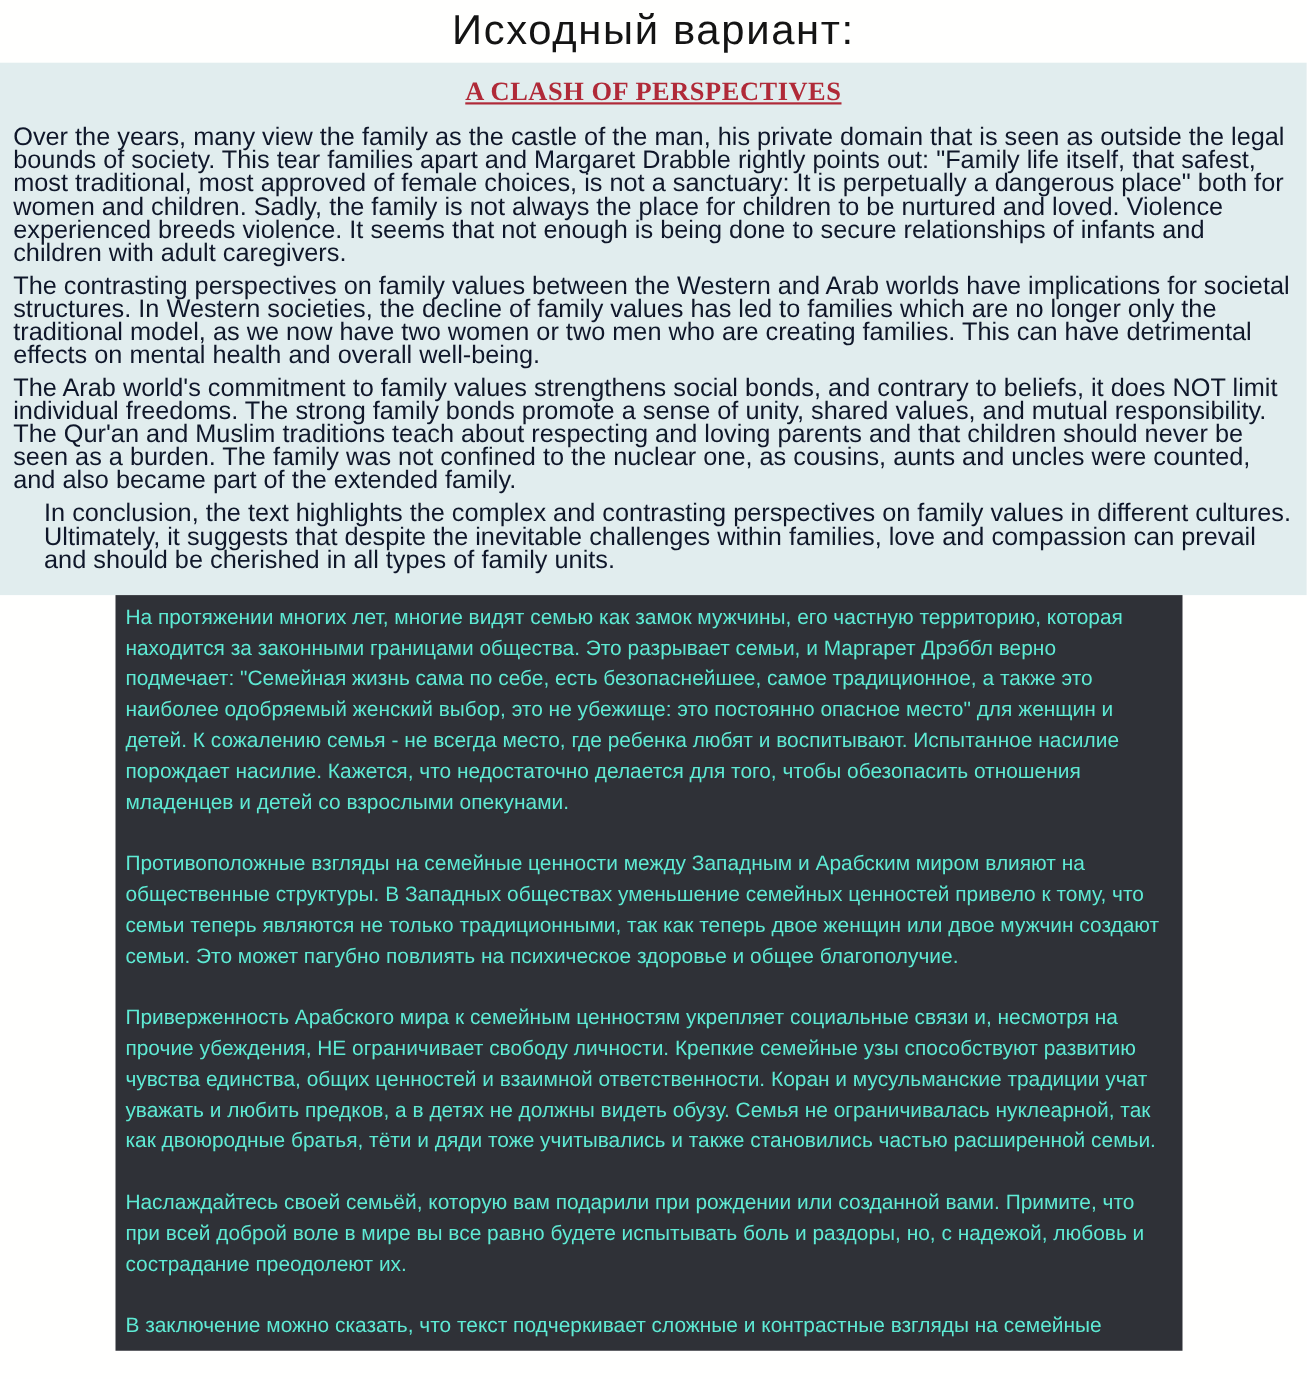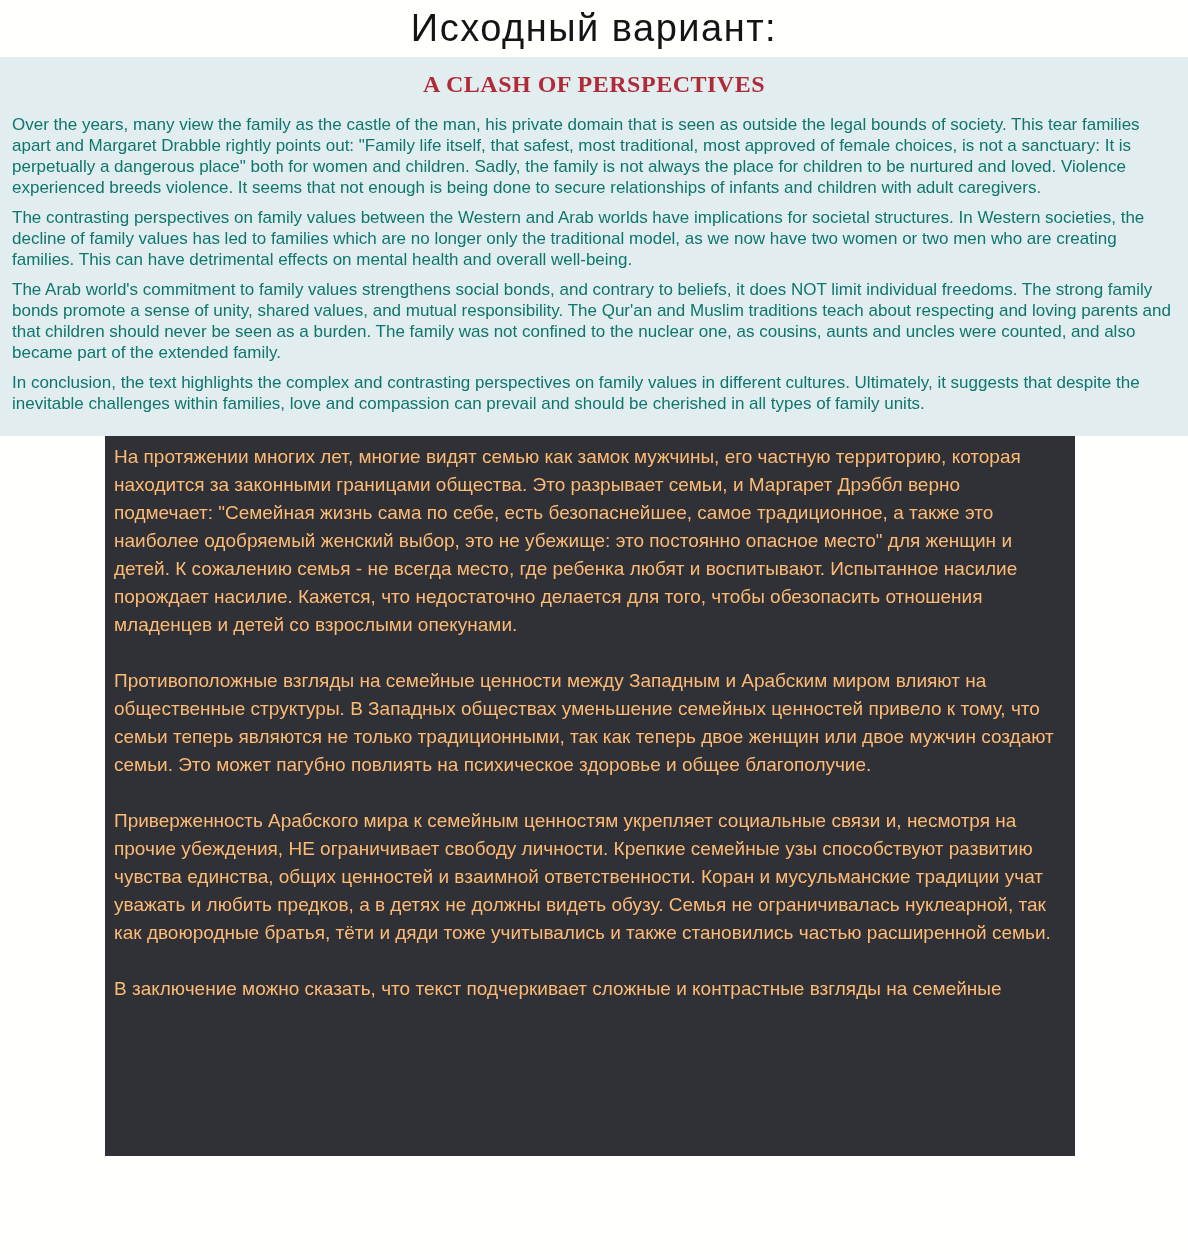--- a/index.html
+++ b/index.html
@@ -34,49 +34,50 @@
     padding: 12px 12px 22px 12px;
   }
   .original-title {
     text-align: center;
     font-family: "Liberation Serif", "DejaVu Serif", serif;
     font-weight: 700;
     font-size: 24px;
     letter-spacing: 0.5px;
     color: #b02a38;
     margin: 2px 0 16px 0;
+    text-decoration: underline;
   }
   .original-section p {
     margin: 0 0 9px 0;
-    font-size: 17px;
+    font-size: 23px;
     line-height: 21px;
-    color: #0f766e;
+    color: #0f172a;
   }
-  .original-section p:last-child { margin-bottom: 0; }
+  .original-section p:last-child { margin-bottom: 0; margin-left: 28px; }
   
   .translation-box {
     background: #2f3137;
     width: 970px;
     margin-left: 105px;
     box-sizing: border-box;
     padding: 7px 14px 40px 9px;
     min-height: 720px;
   }
   .translation-title {
     font-size: 16.5px;
     line-height: 22px;
     color: #d8d9da;
     margin: 0 0 29px 0;
     font-weight: 400;
   }
   .translation-box p.t-para {
     margin: 0 0 28px 0;
     font-size: 19px;
     line-height: 28px;
-    color: #fdba74;
+    color: #5eead4;
   }
   .translation-box p.t-para:last-child { margin-bottom: 0; }
 </style>
 </head>
 <body>
 
 <div class="page">
 
   <h1 class="section-heading">Исходный вариант:</h1>
 
@@ -88,16 +89,17 @@
     <p>The Arab world's commitment to family values strengthens social bonds, and contrary to beliefs, it does NOT limit individual freedoms. The strong family bonds promote a sense of unity, shared values, and mutual responsibility. The Qur'an and Muslim traditions teach about respecting and loving parents and that children should never be seen as a burden. The family was not confined to the nuclear one, as cousins, aunts and uncles were counted, and also became part of the extended family.</p>
     <p>In conclusion, the text highlights the complex and contrasting perspectives on family values in different cultures. Ultimately, it suggests that despite the inevitable challenges within families, love and compassion can prevail and should be cherished in all types of family units.</p>
   </section>
 
 
   <section class="translation-box">
 
     <p class="t-para">На протяжении многих лет, многие видят семью как замок мужчины, его частную территорию, которая находится за законными границами общества. Это разрывает семьи, и Маргарет Дрэббл верно подмечает: "Семейная жизнь сама по себе, есть безопаснейшее, самое традиционное, а также это наиболее одобряемый женский выбор, это не убежище: это постоянно опасное место" для женщин и детей. К сожалению семья - не всегда место, где ребенка любят и воспитывают. Испытанное насилие порождает насилие. Кажется, что недостаточно делается для того, чтобы обезопасить отношения младенцев и детей со взрослыми опекунами.</p>
     <p class="t-para">Противоположные взгляды на семейные ценности между Западным и Арабским миром влияют на общественные структуры. В Западных обществах уменьшение семейных ценностей привело к тому, что семьи теперь являются не только традиционными, так как теперь двое женщин или двое мужчин создают семьи. Это может пагубно повлиять на психическое здоровье и общее благополучие.</p>
     <p class="t-para">Приверженность Арабского мира к семейным ценностям укрепляет социальные связи и, несмотря на прочие убеждения, НЕ ограничивает свободу личности. Крепкие семейные узы способствуют развитию чувства единства, общих ценностей и взаимной ответственности. Коран и мусульманские традиции учат уважать и любить предков, а в детях не должны видеть обузу. Семья не ограничивалась нуклеарной, так как двоюродные братья, тёти и дяди тоже учитывались и также становились частью расширенной семьи.</p>
+    <p class="t-para">Наслаждайтесь своей семьёй, которую вам подарили при рождении или созданной вами. Примите, что при всей доброй воле в мире вы все равно будете испытывать боль и раздоры, но, с надежой, любовь и сострадание преодолеют их.</p>
     <p class="t-para">В заключение можно сказать, что текст подчеркивает сложные и контрастные взгляды на семейные</p>
   </section>
 
 </div>
 
 </body></html>

